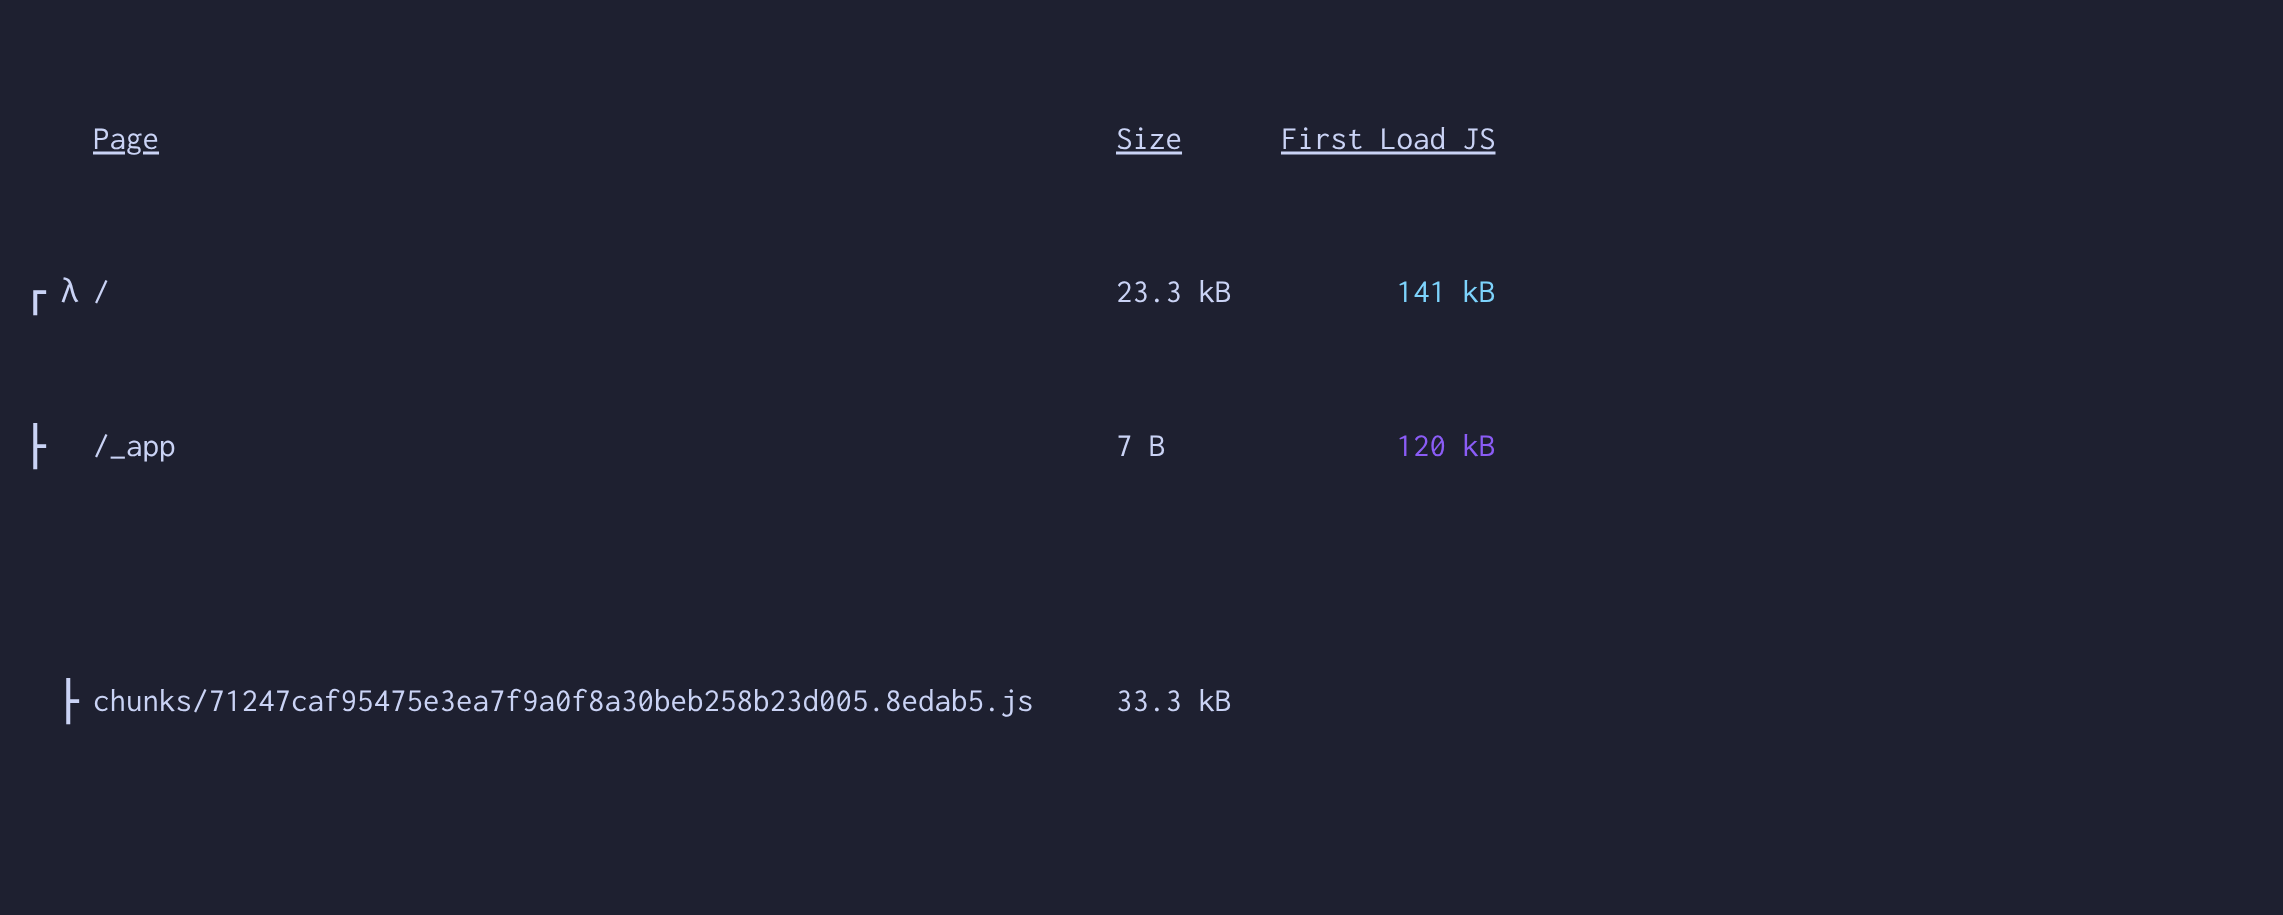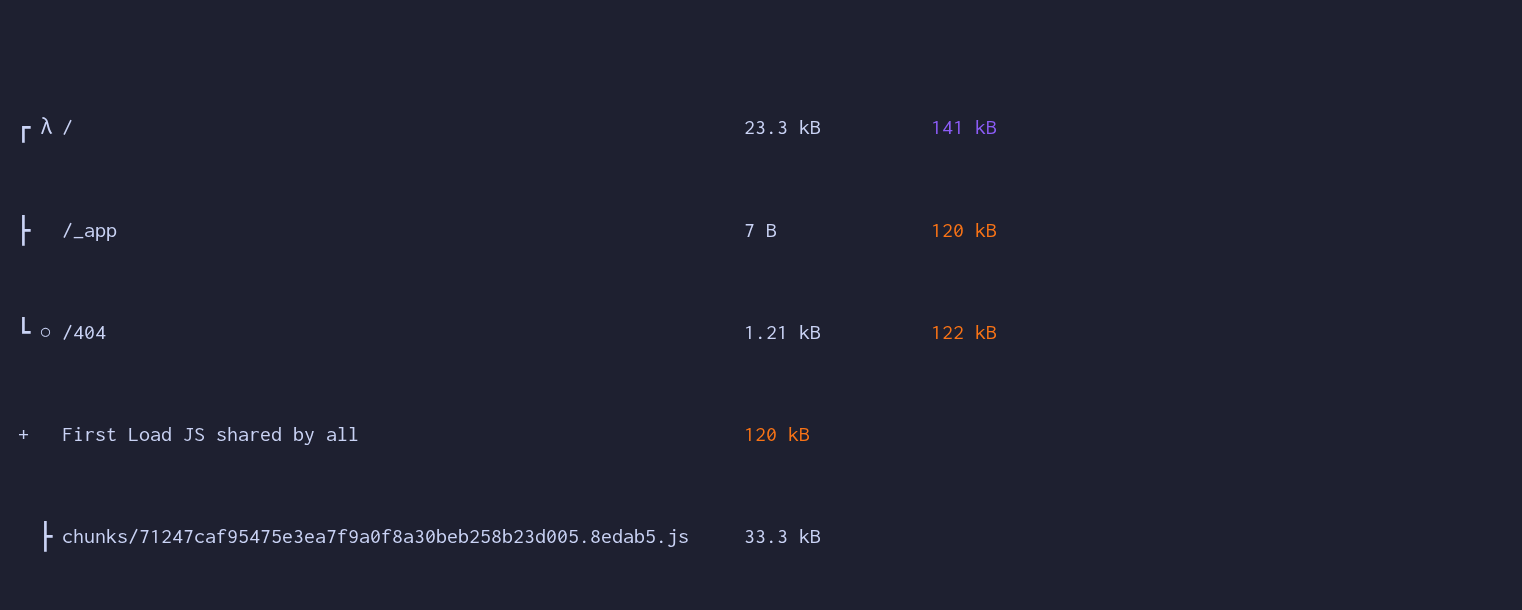--- a/index.html
+++ b/index.html
@@ -3,35 +3,34 @@
 <meta charset="utf-8">
 <style>
 html,body{margin:0;padding:0;background:#1e2030;color:#cad3f5;font-family:'SF Mono','Monaco','Inconsolata','Fira Mono','Droid Sans Mono','Source Code Pro',monospace;font-size:22px;line-height:1.55;width:1522px;height:610px;overflow:hidden}
 .term{padding:8px 18px 0 18px;white-space:pre}
 .header-row span,.row span{display:inline-block}
 .col-prefix{width:4ch;text-align:left}
 .col-page{width:62ch;text-align:left}
 .col-size{width:9ch;text-align:left}
 .col-first{width:14ch;text-align:right}
 .underline{text-decoration:underline}
-.yellow{color:#8b5cf6}
-.green{color:#f97316}
+.yellow{color:#7dd3fc}
+.green{color:#8b5cf6}
 </style>
 </head>
 <body>
 <div class="term">
 
+<div class="header-row"><span class="col-prefix"></span><span class="col-page underline">Page</span><span class="col-size underline">Size</span><span class="col-first underline">First Load JS</span></div>
 
 <div class="row"><span class="col-prefix">┌ λ </span><span class="col-page">/</span><span class="col-size">23.3 kB</span><span class="col-first yellow">141 kB</span></div>
 
 <div class="row"><span class="col-prefix">├   </span><span class="col-page">/_app</span><span class="col-size">7 B</span><span class="col-first green">120 kB</span></div>
 
-<div class="row"><span class="col-prefix">└ ○ </span><span class="col-page">/404</span><span class="col-size">1.21 kB</span><span class="col-first green">122 kB</span></div>
 
-<div class="row"><span class="col-prefix">+ </span><span class="col-page">First Load JS shared by all</span><span class="col-size green">120 kB</span><span class="col-first"></span></div>
 
 <div class="row"><span class="col-prefix">  ├ </span><span class="col-page">chunks/71247caf95475e3ea7f9a0f8a30beb258b23d005.8edab5.js</span><span class="col-size">33.3 kB</span><span class="col-first"></span></div>
 
 
 
 
 
 
 
 

